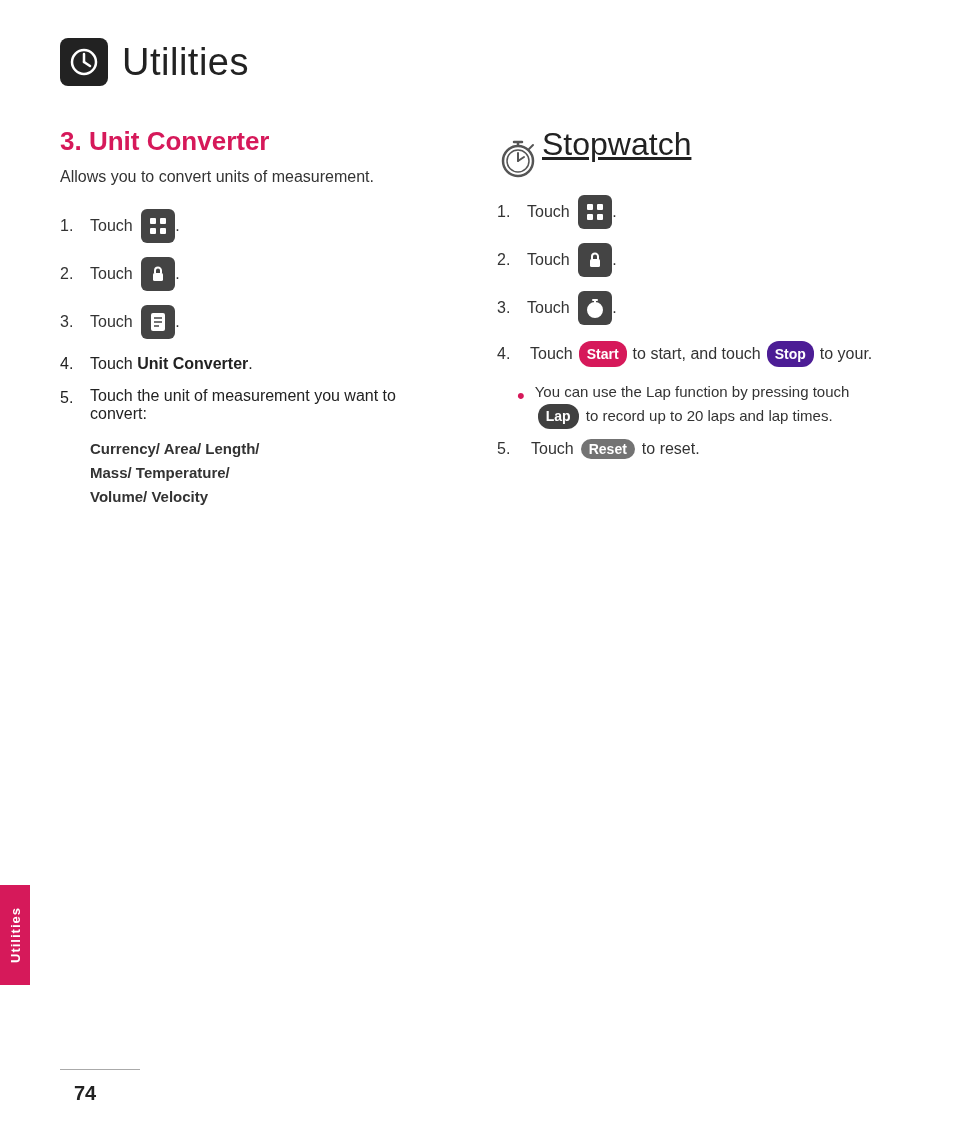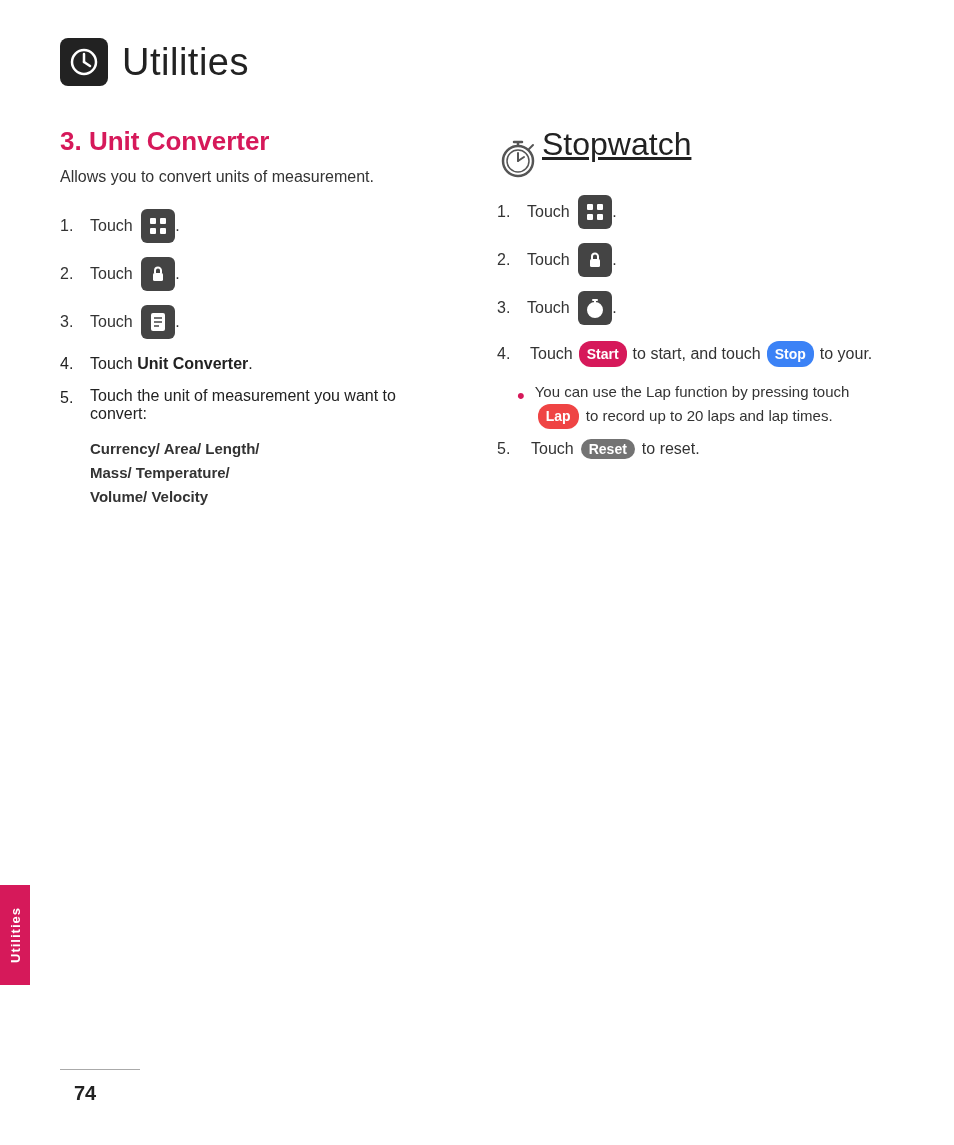--- a/index.html
+++ b/index.html
@@ -140,25 +140,25 @@
       font-weight: 700;
       color: white;
       margin: 0 3px;
     }
 
     .badge-start {
       background: #d6195a;
     }
 
     .badge-stop {
-      background: #3b82f6;
+      background: #4c1d95;
     }
 
     .badge-lap {
-      background: #ef4444;
+      background: #404040;
     }
 
     .badge-reset {
       background: #737373;
     }
 
     
     .sub-bullet {
       display: flex;
       align-items: flex-start;

